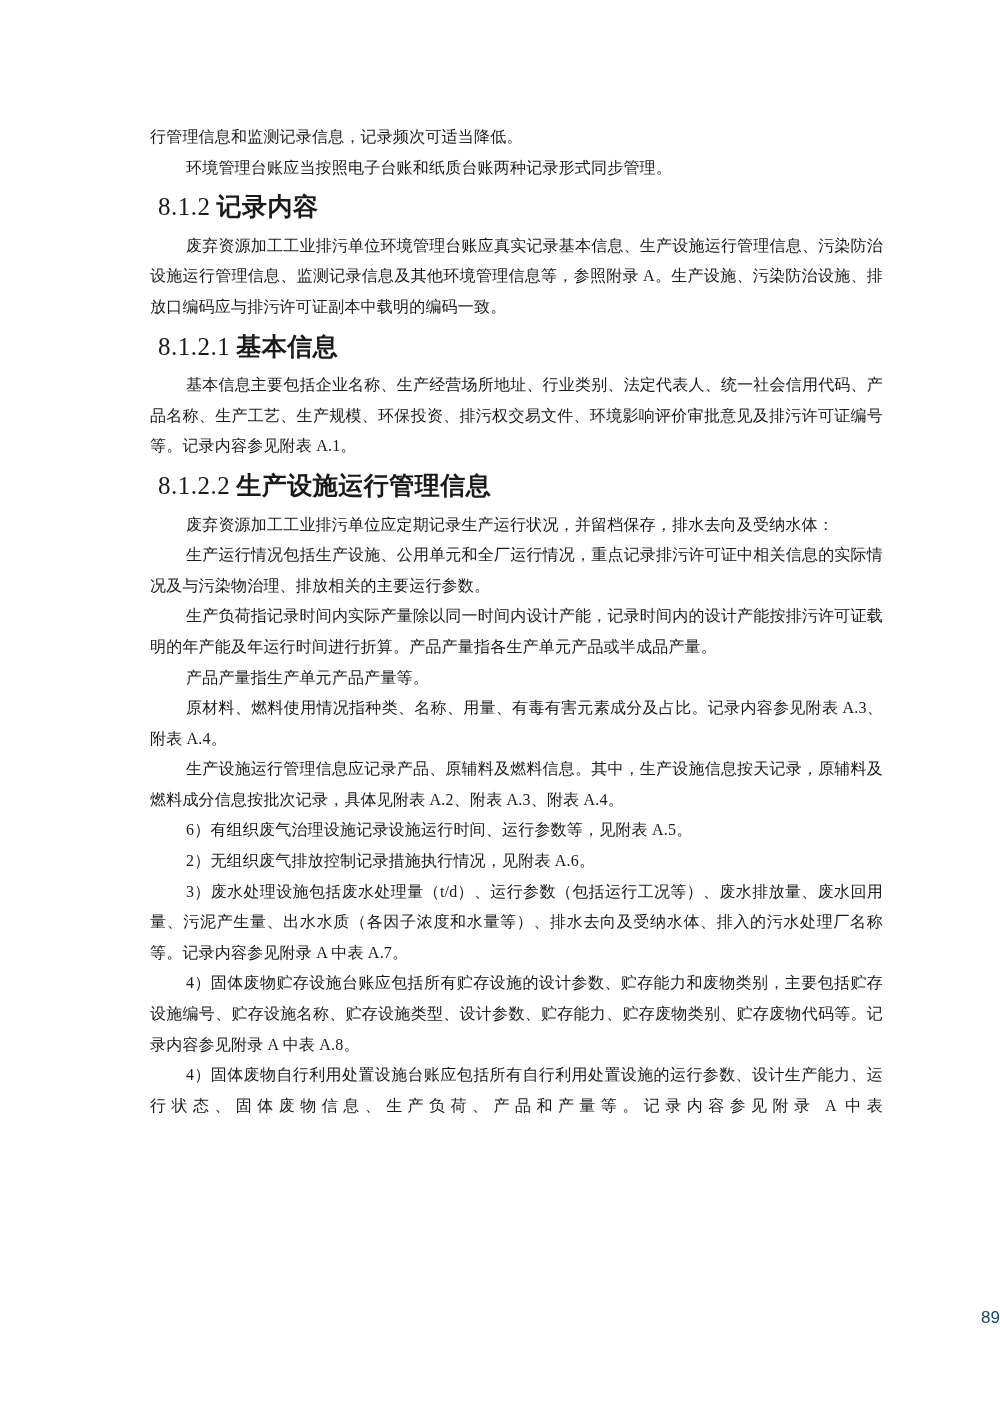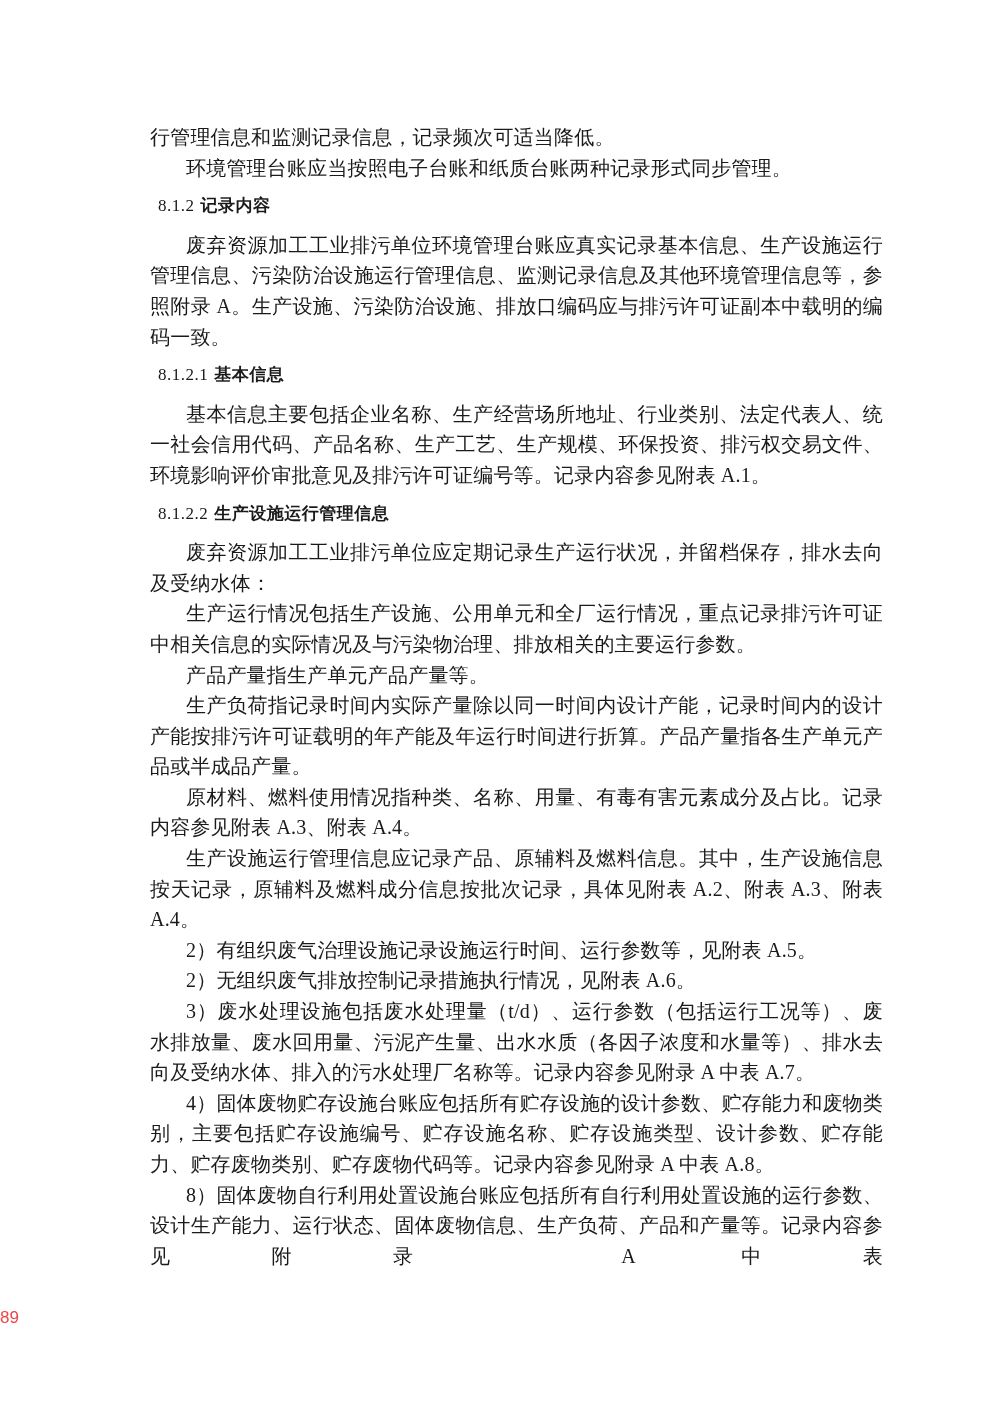--- a/index.html
+++ b/index.html
@@ -17,60 +17,60 @@
     overflow: hidden;
   }
   .content {
     position: absolute;
     left: 150px;
     top: 122px;
     width: 733px;
   }
   p.body {
     margin: 0;
-    font-size: 20px;
+    font-size: 16px;
     line-height: 30.6px;
     text-align: justify;
     text-justify: inter-character;
     letter-spacing: 0.2px;
   }
   p.indent {
     text-indent: 36px;
   }
   p.fill {
     text-align-last: justify;
   }
   h3.heading {
     margin: 8px 0;
     padding-left: 8px;
-    font-size: 17px;
+    font-size: 25px;
     line-height: 30.6px;
     font-weight: normal;
     white-space: nowrap;
   }
   .heading .num {
     font-family: "Liberation Serif", "DejaVu Serif", serif;
     font-weight: normal;
     letter-spacing: 0.5px;
   }
   .heading .title {
     font-family: "Liberation Sans", "DejaVu Sans", sans-serif;
     font-weight: bold;
     margin-left: 6px;
     letter-spacing: 0.5px;
   }
   .footer {
     position: absolute;
     left: 0;
     top: 1308px;
     width: 100%;
-    text-align: left;
+    text-align: right;
     font-family: "Liberation Sans", "DejaVu Sans", sans-serif;
     font-size: 17px;
-    color: #ef4444;
+    color: #0c4a6e;
   }
 </style>
 </head>
 <body>
 
 <div class="page">
   <main class="content">
 
     <p class="body">行管理信息和监测记录信息，记录频次可适当降低。</p>
     <p class="body indent">环境管理台账应当按照电子台账和纸质台账两种记录形式同步管理。</p>
@@ -86,28 +86,28 @@
     </h3>
 
     <p class="body indent">基本信息主要包括企业名称、生产经营场所地址、行业类别、法定代表人、统一社会信用代码、产品名称、生产工艺、生产规模、环保投资、排污权交易文件、环境影响评价审批意见及排污许可证编号等。记录内容参见附表 A.1。</p>
 
     <h3 class="heading">
       <span class="num">8.1.2.2</span><span class="title">生产设施运行管理信息</span>
     </h3>
 
     <p class="body indent">废弃资源加工工业排污单位应定期记录生产运行状况，并留档保存，排水去向及受纳水体：</p>
     <p class="body indent">生产运行情况包括生产设施、公用单元和全厂运行情况，重点记录排污许可证中相关信息的实际情况及与污染物治理、排放相关的主要运行参数。</p>
+    <p class="body indent">生产负荷指记录时间内实际产量除以同一时间内设计产能，记录时间内的设计产能按排污许可证载明的年产能及年运行时间进行折算。产品产量指各生产单元产品或半成品产量。</p>
     <p class="body indent">产品产量指生产单元产品产量等。</p>
-    <p class="body indent">生产负荷指记录时间内实际产量除以同一时间内设计产能，记录时间内的设计产能按排污许可证载明的年产能及年运行时间进行折算。产品产量指各生产单元产品或半成品产量。</p>
     <p class="body indent">原材料、燃料使用情况指种类、名称、用量、有毒有害元素成分及占比。记录内容参见附表 A.3、附表 A.4。</p>
     <p class="body indent">生产设施运行管理信息应记录产品、原辅料及燃料信息。其中，生产设施信息按天记录，原辅料及燃料成分信息按批次记录，具体见附表 A.2、附表 A.3、附表 A.4。</p>
 
 
-    <p class="body indent">2）有组织废气治理设施记录设施运行时间、运行参数等，见附表 A.5。</p>
+    <p class="body indent">6）有组织废气治理设施记录设施运行时间、运行参数等，见附表 A.5。</p>
     <p class="body indent">2）无组织废气排放控制记录措施执行情况，见附表 A.6。</p>
     <p class="body indent">3）废水处理设施包括废水处理量（t/d）、运行参数（包括运行工况等）、废水排放量、废水回用量、污泥产生量、出水水质（各因子浓度和水量等）、排水去向及受纳水体、排入的污水处理厂名称等。记录内容参见附录 A 中表 A.7。</p>
     <p class="body indent">4）固体废物贮存设施台账应包括所有贮存设施的设计参数、贮存能力和废物类别，主要包括贮存设施编号、贮存设施名称、贮存设施类型、设计参数、贮存能力、贮存废物类别、贮存废物代码等。记录内容参见附录 A 中表 A.8。</p>
-    <p class="body indent fill">8）固体废物自行利用处置设施台账应包括所有自行利用处置设施的运行参数、设计生产能力、运行状态、固体废物信息、生产负荷、产品和产量等。记录内容参见附录 A 中表</p>
+    <p class="body indent fill">4）固体废物自行利用处置设施台账应包括所有自行利用处置设施的运行参数、设计生产能力、运行状态、固体废物信息、生产负荷、产品和产量等。记录内容参见附录 A 中表</p>
 
   </main>
 
   <div class="footer">89</div>
 </div>
 
 </body></html>

